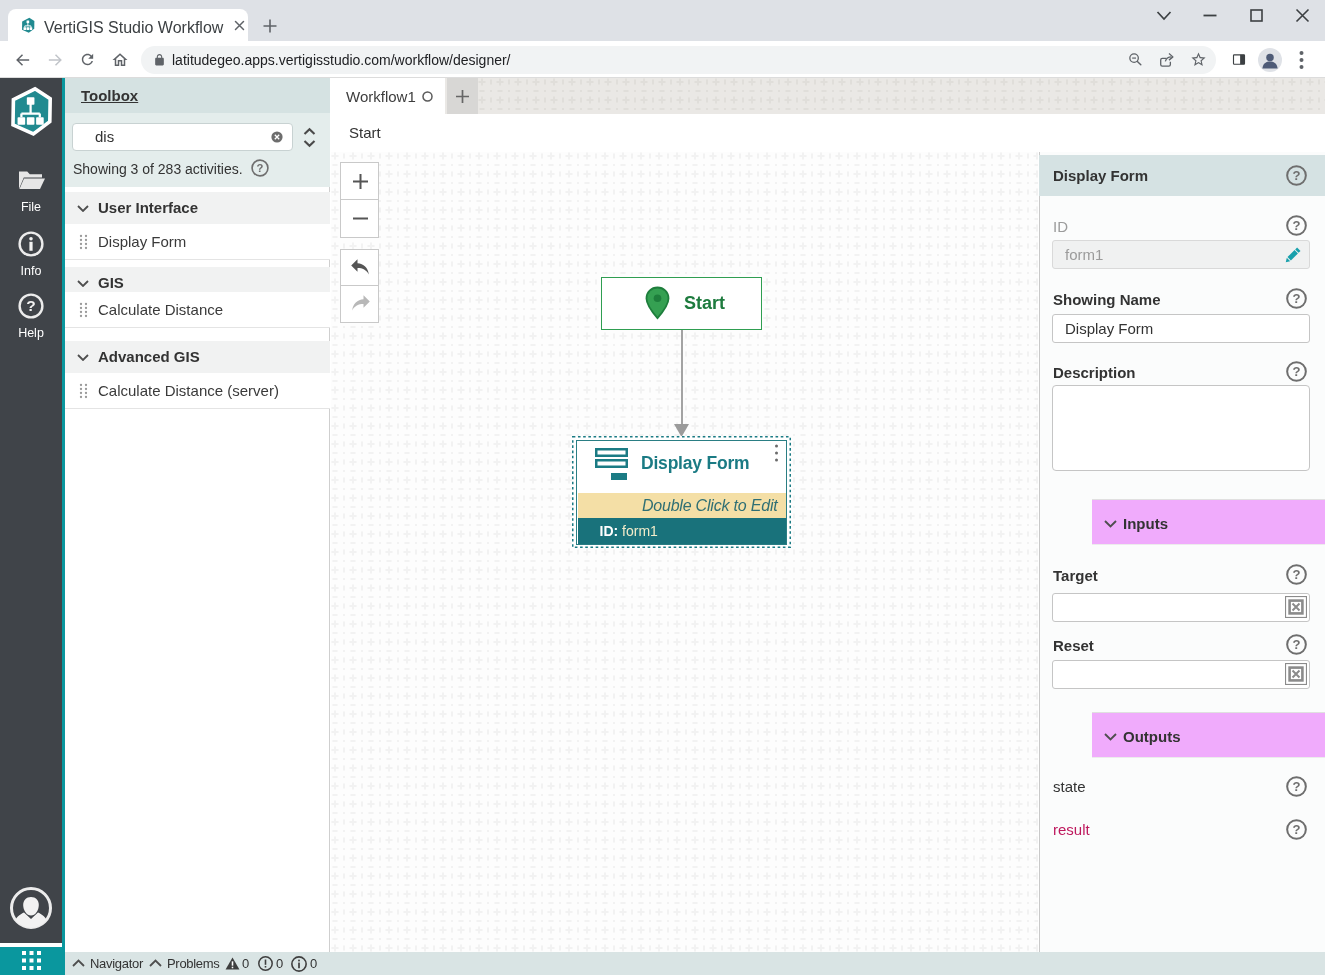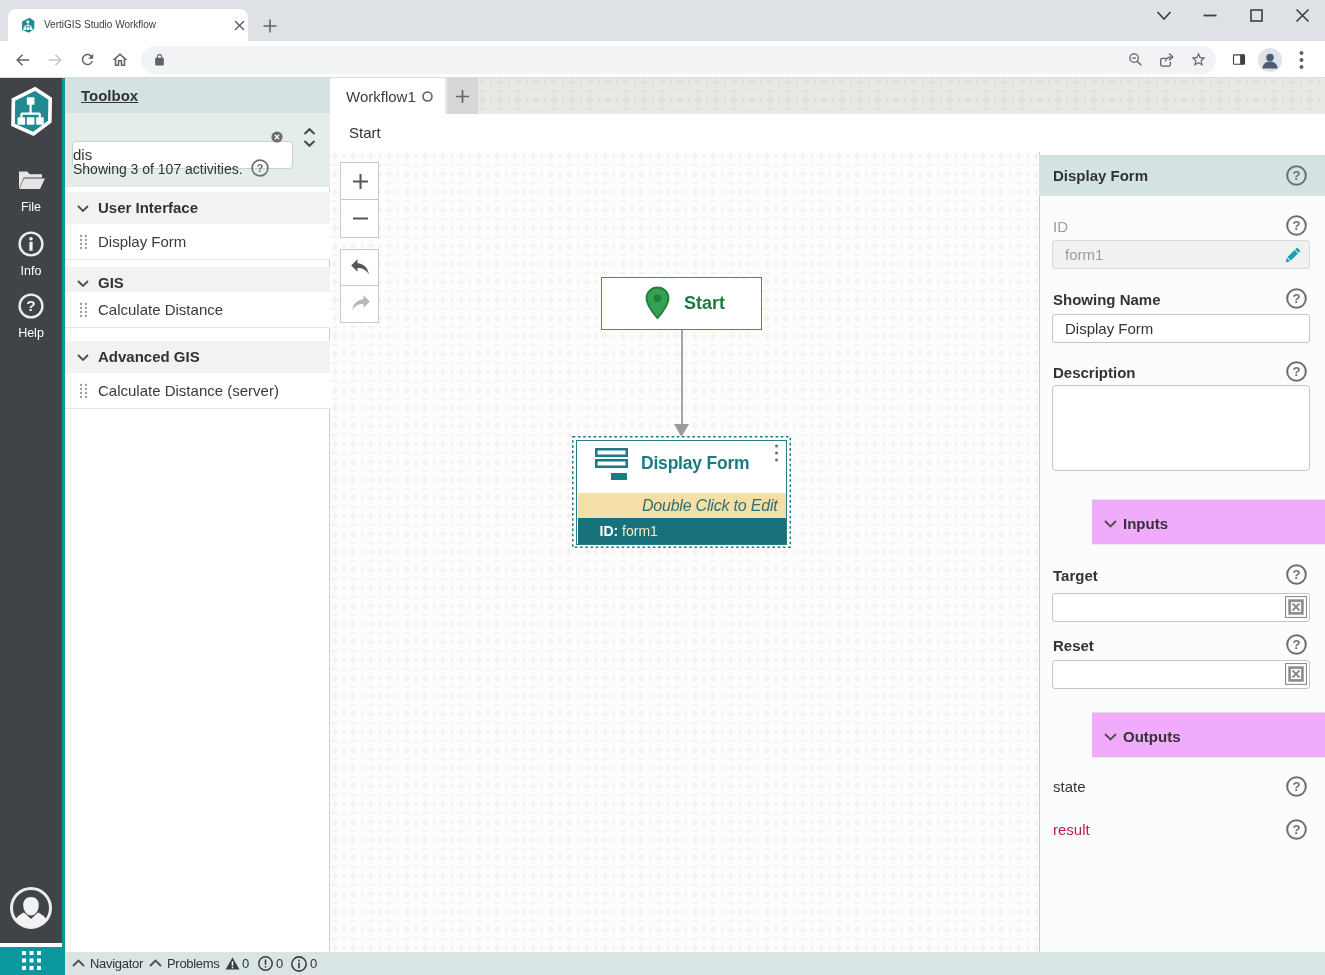--- a/index.html
+++ b/index.html
@@ -3,35 +3,35 @@
 <meta charset="utf-8">
 <style>
   * { margin:0; padding:0; box-sizing:border-box; }
   html,body { width:1325px; height:975px; overflow:hidden; }
   body { font-family:"Liberation Sans", sans-serif; position:relative; background:#fff; }
   .abs { position:absolute; }
   svg { display:block; }
   
   #tabbar { left:0; top:0; width:1325px; height:41px; background:#dee1e6; }
   #tab { left:8px; top:9px; width:240px; height:32px; background:#fff; border-radius:8px 8px 0 0; }
-  #tabtitle { top:10px; font-size:10px; color:#3c4043; white-space:nowrap; }
+  #tabtitle { top:10px; font-size:16px; color:#3c4043; white-space:nowrap; }
   #toolbar { left:0; top:41px; width:1325px; height:37px; background:#fff; border-bottom:1px solid #dcdcdc; }
   #urlpill { left:141px; width:1075px; height:28px; background:#f1f3f4; border-radius:14px; }
   #urltext { left:172px; font-size:14px; color:#202124; }
   
   #sidebar { left:0; top:78px; width:62px; height:897px; background:#404449; }
   #tealline { left:62px; top:78px; width:3px; height:897px; background:#0a979e; }
   #sidegap { left:0; top:943px; width:62px; height:4px; background:#ffffff; }
   #sideapps { left:0; top:947px; width:62px; height:28px; background:#0a979e; }
   .sidelabel { width:62px; text-align:center; color:#fff; font-size:12.5px; }
   
   #toolbox { left:65px; top:78px; width:265px; height:874px; background:#fff; border-right:1px solid #cfcfcf; }
   #tbheader { left:65px; top:78px; width:265px; height:35px; background:#d5e2e2; font-size:15px; font-weight:bold; color:#333; line-height:35px; padding-left:16px;text-decoration:underline; }
   #tbsearch { left:65px; top:113px; width:265px; height:74px; background:#e4edec; }
-  #tbinput { left:72px; top:123px; width:221px; height:28px; background:#fff; border:1px solid #c8d2d2; border-radius:4px; font-size:15px; color:#333; line-height:26px; padding-left:0;margin-top:18px; }
+  #tbinput { left:72px; top:123px; width:221px; height:28px; background:#fff; border:1px solid #c8d2d2; border-radius:4px; font-size:15px; color:#333; line-height:26px; padding-left:22px; }
   #tbshowing { left:73px; top:161px; font-size:14px; color:#333; }
   .secheader { left:65px; width:265px; height:32px; background:#f1f2f2; }
   .sectext { position:absolute; left:33px; top:7px; font-size:15px; font-weight:bold; color:#333; }
   .secchev { position:absolute; left:12px; top:13px; }
   .tbrow { left:65px; width:265px; height:36px; background:#fff; border-bottom:1px solid #e4e4e4; }
   .rowtext { position:absolute; left:33px; top:9px; font-size:15px; color:#3a3a3a; }
   .rowhandle { position:absolute; left:14px; top:10px; }
   
   #tabstrip { left:330px; top:78px; width:995px; height:36px; background:#eae8e5; }
   #wftab { left:330px; top:78px; width:115px; height:36px; background:#fff; }
@@ -102,20 +102,21 @@
   <svg class="abs" style="left:79px;top:10px" width="17" height="17" viewBox="0 0 24 24">
       <path d="M17.65 6.35C16.2 4.9 14.21 4 12 4c-4.42 0-7.99 3.58-7.99 8s3.57 8 7.99 8c3.73 0 6.84-2.55 7.73-6h-2.08c-.82 2.33-3.04 4-5.65 4-3.31 0-6-2.69-6-6s2.69-6 6-6c1.66 0 3.14.69 4.22 1.78L13 11h7V4l-2.35 2.35z" fill="#5f6368"></path>
     </svg>
   <svg class="abs" style="left:111px;top:10px" width="18" height="18" viewBox="0 0 24 24">
       <path d="M12 5.69l5 4.5V18h-2v-6H9v6H7v-7.81l5-4.5M12 3L2 12h3v8h6v-6h2v6h6v-8h3L12 3z" fill="#5f6368"></path>
     </svg>
   <div class="abs" id="urlpill" style="top:5px"></div>
   <svg class="abs" style="left:153px;top:12px" width="13" height="14" viewBox="0 0 24 24">
       <path d="M18 8h-1V6c0-2.76-2.24-5-5-5S7 3.24 7 6v2H6c-1.1 0-2 .9-2 2v10c0 1.1.9 2 2 2h12c1.1 0 2-.9 2-2V10c0-1.1-.9-2-2-2zM9 6c0-1.66 1.34-3 3-3s3 1.34 3 3v2H9V6z" fill="#5f6368"></path>
     </svg>
+  <div class="abs" id="urltext" style="top:11px">latitudegeo.apps.vertigisstudio.com/workflow/designer/</div>
   <svg class="abs" style="left:1127px;top:10px" width="17" height="17" viewBox="0 0 24 24">
       <circle cx="10" cy="10" r="6" fill="none" stroke="#5f6368" stroke-width="1.8"></circle>
       <path d="M14.7 14.7 L19.5 19.5" stroke="#5f6368" stroke-width="2" stroke-linecap="round"></path>
       <path d="M7.3 10 H12.7" stroke="#5f6368" stroke-width="1.7"></path>
     </svg>
   <svg class="abs" style="left:1157px;top:10px" width="19" height="17" viewBox="0 0 24 22">
       <path d="M12 9.5 H6.5 a2 2 0 0 0 -2 2 V17.5 a2 2 0 0 0 2 2 H15 a2 2 0 0 0 2-2 V14" fill="none" stroke="#5f6368" stroke-width="1.7"></path>
       <path d="M10.5 13.5 C11.5 9.5 14.5 7.5 18.5 7.5" fill="none" stroke="#5f6368" stroke-width="1.7"></path>
       <path d="M15.2 3.2 L20.3 7.6 L15.2 11.8" fill="none" stroke="#5f6368" stroke-width="1.7" stroke-linejoin="round"></path>
     </svg>
@@ -198,21 +199,21 @@
 <div class="abs" id="tbheader">Toolbox</div>
 <div class="abs" id="tbsearch"></div>
 <div class="abs" id="tbinput">dis</div>
 <svg class="abs" style="left:271px;top:131px" width="12" height="12" viewBox="0 0 12 12">
     <circle cx="6" cy="6" r="5.6" fill="#6d6d6d"></circle>
     <path d="M3.8 3.8 L8.2 8.2 M8.2 3.8 L3.8 8.2" stroke="#fff" stroke-width="1.3"></path>
   </svg>
 <svg class="abs" style="left:302px;top:127px" width="15" height="21" viewBox="0 0 15 21">
     <path d="M2.5 7 L7.5 2.2 L12.5 7 M2.5 14 L7.5 18.8 L12.5 14" fill="none" stroke="#4a4a4a" stroke-width="2.1"></path>
   </svg>
-<div class="abs" id="tbshowing">Showing 3 of 107 activities.</div>
+<div class="abs" id="tbshowing">Showing 3 of 283 activities.</div>
 <svg class="abs" style="left:251px;top:159px" width="18" height="18" viewBox="0 0 20 20">
     <circle cx="10" cy="10" r="8.8" fill="none" stroke="#6e6e6e" stroke-width="1.8"></circle>
     <text x="10" y="14.6" font-family="Liberation Sans, sans-serif" font-size="12.5" font-weight="bold" fill="#6e6e6e" text-anchor="middle">?</text>
   </svg>
 
 <div class="abs secheader" style="top:192px">
   <svg class="secchev" width="12" height="7" viewBox="0 0 12 7">
       <path d="M1 1 L6 6 L11 1" fill="none" stroke="#4e4e4e" stroke-width="1.8"></path>
     </svg>
   <div class="sectext">User Interface</div>

